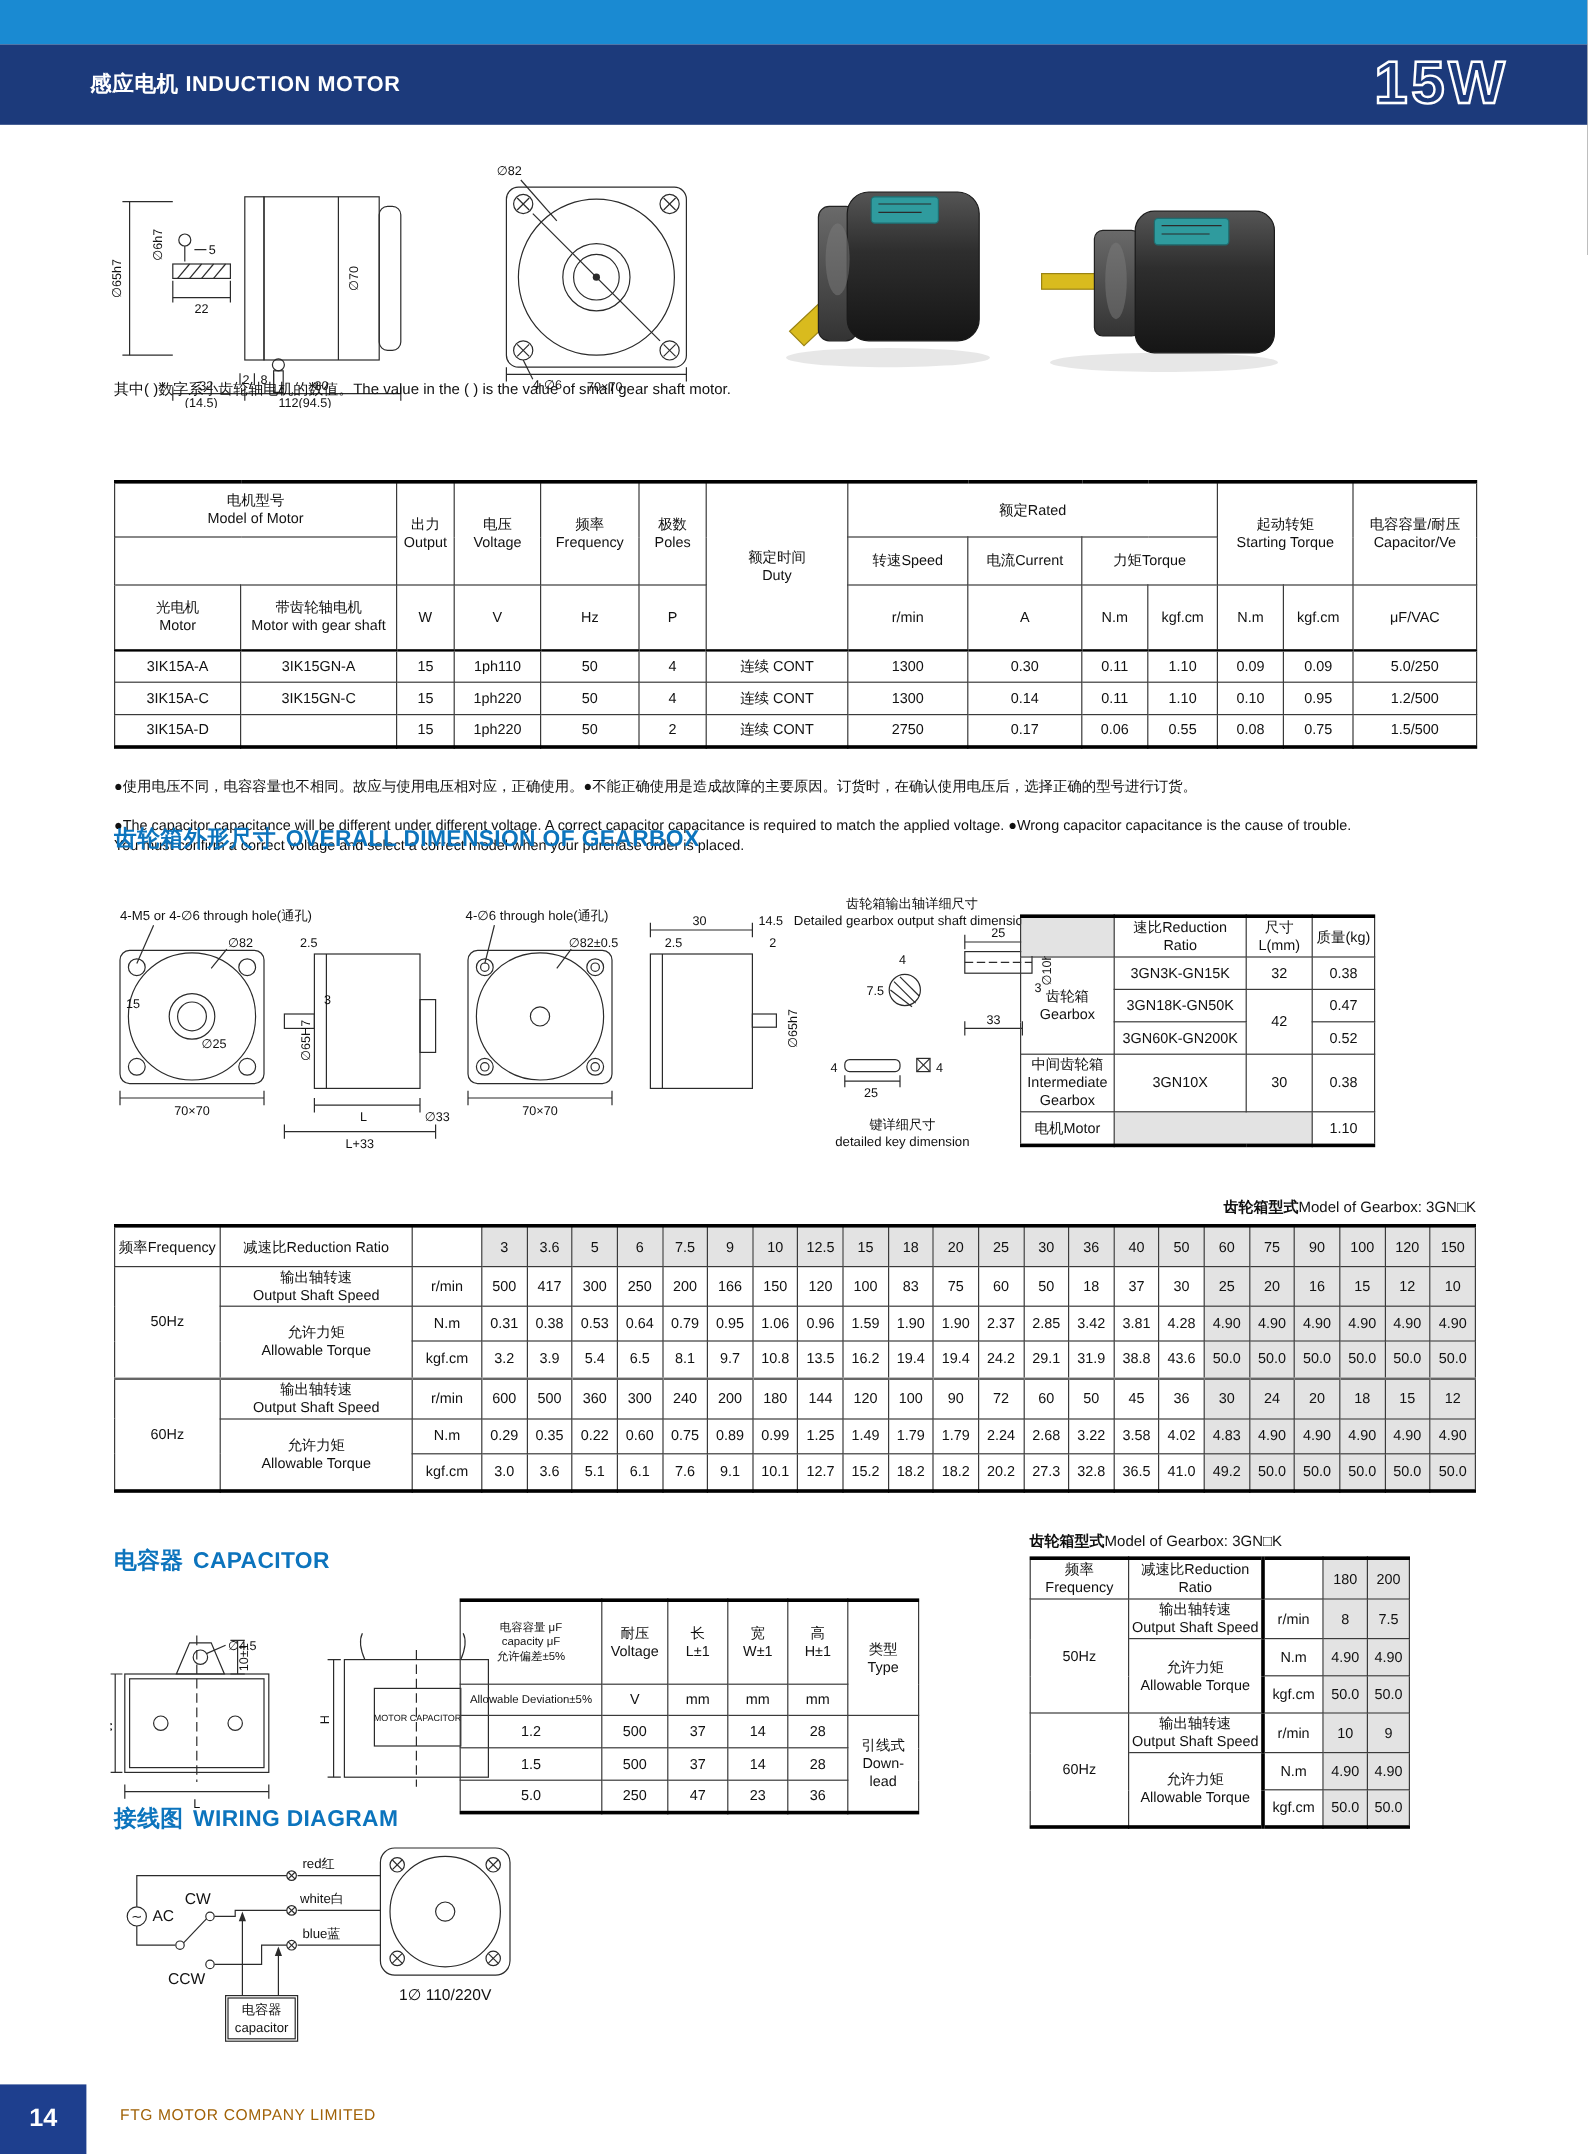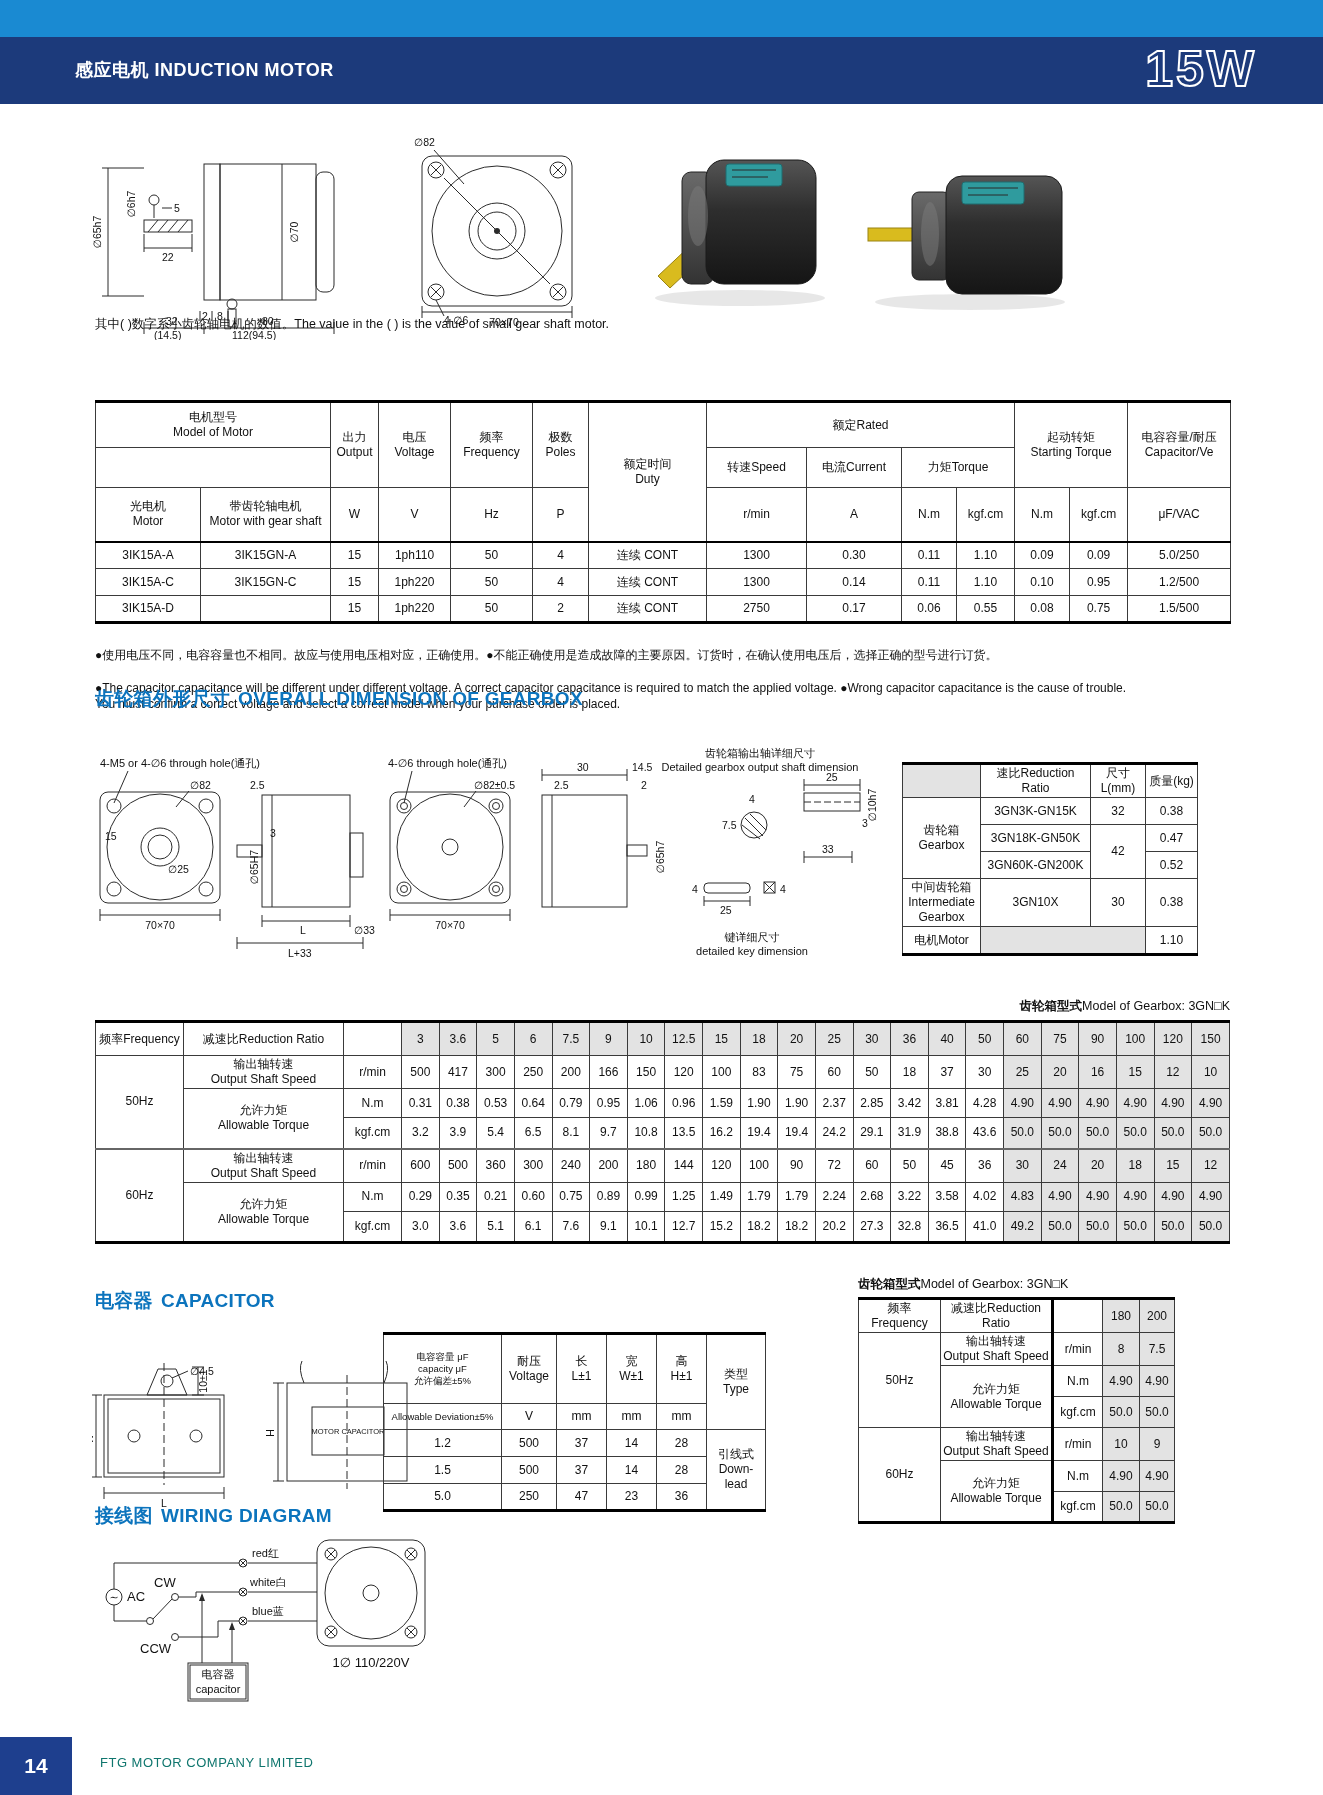--- a/index.html
+++ b/index.html
@@ -40,21 +40,21 @@
   td.vthick { border-left:3px solid #000 !important; }
   
   svg text { font-family:"Liberation Sans", sans-serif; fill:#111; }
   svg .dim { font-size:10.5px; }
   svg .lbl { font-size:11px; }
   svg line, svg path, svg rect.ln, svg circle.ln, svg polygon.ln, svg polyline.ln
     { stroke:#2b2b2b; stroke-width:1; fill:none; }
   .footer-box { left:0; top:1737px; width:72px; height:58px; background:#1e3f8e;
                 color:#fff; font-size:21px; font-weight:bold; display:flex;
                 align-items:center; justify-content:center; }
-  .footer-co { left:100px; top:1755px; font-size:13px; color:#0f766e; letter-spacing:.5px;text-align:center; }
+  .footer-co { left:100px; top:1755px; font-size:13px; color:#a16207; letter-spacing:.5px;text-align:center; }
 </style>
 </head>
 <body>
 
 <div id="page">
 
   <div class="abs strip"></div>
   <div class="abs navy"></div>
   <div class="abs bar-title">
     <span>感应电机</span>
@@ -394,21 +394,21 @@
       <line x1="658" y1="151" x2="658" y2="161"></line>
     <text class="dim" x="628" y="169">25</text>
     <rect class="ln" x="672" y="137" width="11" height="11"></rect>
     <line x1="672" y1="137" x2="683" y2="148"></line>
       <line x1="672" y1="148" x2="683" y2="137"></line>
     <text class="dim" x="688" y="148">4</text>
     <text class="lbl" x="660" y="196" text-anchor="middle">键详细尺寸</text>
     <text class="lbl" x="660" y="210" text-anchor="middle">detailed key dimension</text>
   </svg>
 
-  <table class="t abs" style="left:902px; top:762px; width:296px;">
+  <table class="t abs" style="left:850px; top:762px; width:296px;">
     <colgroup>
         <col style="width:78px">
         <col style="width:110px">
         <col style="width:55px">
         <col>
       </colgroup>
     <tbody>
       <tr style="height:28px">
         <td class="shade"></td>
         <td>速比Reduction Ratio</td>
@@ -592,21 +592,21 @@
           <td>18</td>
           <td>15</td>
           <td>12</td>
         </tr>
       <tr class="rB" style="height:29px">
         <td rowspan="2">允许力矩
 Allowable Torque</td>
         <td>N.m</td>
       <td>0.29</td>
           <td>0.35</td>
-          <td>0.21</td>
+          <td>0.22</td>
           <td>0.60</td>
           <td>0.75</td>
           <td>0.89</td>
           <td>0.99</td>
           <td>1.25</td>
           <td>1.49</td>
           <td>1.79</td>
           <td>1.79</td>
           <td>2.24</td>
           <td>2.68</td>

